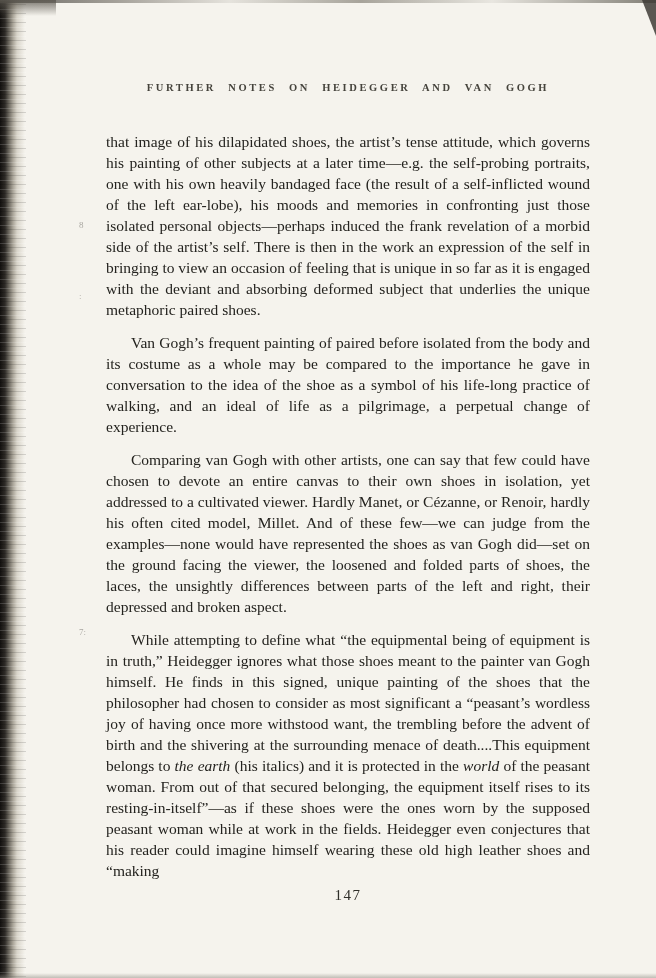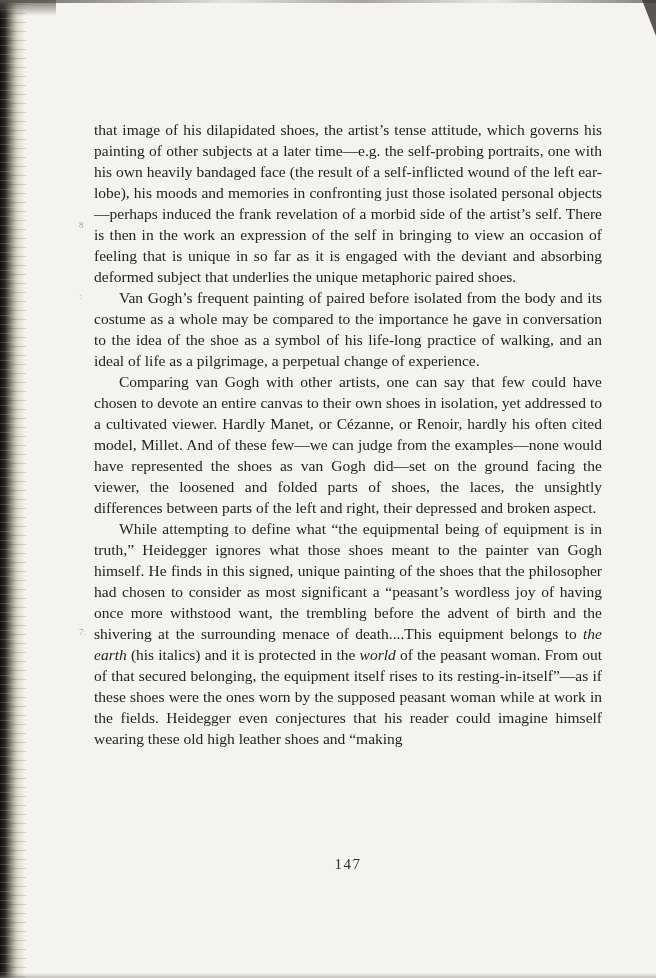--- a/index.html
+++ b/index.html
@@ -73,32 +73,32 @@
   .body-text {
     position: absolute;
     top: 119px; left: 94px;
     width: 508px;
     font-size: 15.5px;
     line-height: 21px;
     text-align: justify;
     color: #24231f;
   }
   .body-text p {
-    margin: 0;
+    margin: 12px;
     padding: 0;
   }
   .body-text p.indent {
     text-indent: 25px;
   }
   .body-text em {
     font-style: italic;
   }
   .page-number {
     position: absolute;
-    top: 856px; left: 94px;
+    top: 887px; left: 94px;
     width: 508px;
     text-align: center;
     font-size: 15px;
     letter-spacing: 1.5px;
     color: #2f2e29;
   }
   .margin-mark {
     position: absolute;
     left: 79px;
     font-size: 9px;
@@ -109,20 +109,21 @@
 </head>
 <body>
 
 <div class="scan">
   <div class="binding"></div>
   <div class="top-edge"></div>
   <div class="corner-tl"></div>
   <div class="corner-tr"></div>
   <div class="bottom-edge"></div>
 
+  <div class="running-header">FURTHER NOTES ON HEIDEGGER AND VAN GOGH</div>
 
   <div class="body-text" id="body-text">
       <p class=""><span>that image of his dilapidated shoes, the artist’s tense attitude, which governs his painting of other subjects at a later time—e.g. the self-probing portraits, one with his own heavily bandaged face (the result of a self-inflicted wound of the left ear-lobe), his moods and memories in confronting just those isolated personal objects—perhaps induced the frank revelation of a morbid side of the artist’s self. There is then in the work an expression of the self in bringing to view an occasion of feeling that is unique in so far as it is engaged with the deviant and absorbing deformed subject that underlies the unique metaphoric paired shoes.</span></p>
       <p class="indent"><span>Van Gogh’s frequent painting of paired before isolated from the body and its costume as a whole may be compared to the importance he gave in conversation to the idea of the shoe as a symbol of his life-long practice of walking, and an ideal of life as a pilgrimage, a perpetual change of experience.</span></p>
       <p class="indent"><span>Comparing van Gogh with other artists, one can say that few could have chosen to devote an entire canvas to their own shoes in isolation, yet addressed to a cultivated viewer. Hardly Manet, or Cézanne, or Renoir, hardly his often cited model, Millet. And of these few—we can judge from the examples—none would have represented the shoes as van Gogh did—set on the ground facing the viewer, the loosened and folded parts of shoes, the laces, the unsightly differences between parts of the left and right, their depressed and broken aspect.</span></p>
       <p class="indent"><span>While attempting to define what “the equipmental being of equipment is in truth,” Heidegger ignores what those shoes meant to the painter van Gogh himself. He finds in this signed, unique painting of the shoes that the philosopher had chosen to consider as most significant a “peasant’s wordless joy of having once more withstood want, the trembling before the advent of birth and the shivering at the surrounding menace of death....This equipment belongs to </span><em>the earth</em><span> (his italics) and it is protected in the </span><em>world</em><span> of the peasant woman. From out of that secured belonging, the equipment itself rises to its resting-in-itself”—as if these shoes were the ones worn by the supposed peasant woman while at work in the fields. Heidegger even conjectures that his reader could imagine himself wearing these old high leather shoes and “making</span></p>
     </div>
 
   <div class="page-number">147</div>
 

